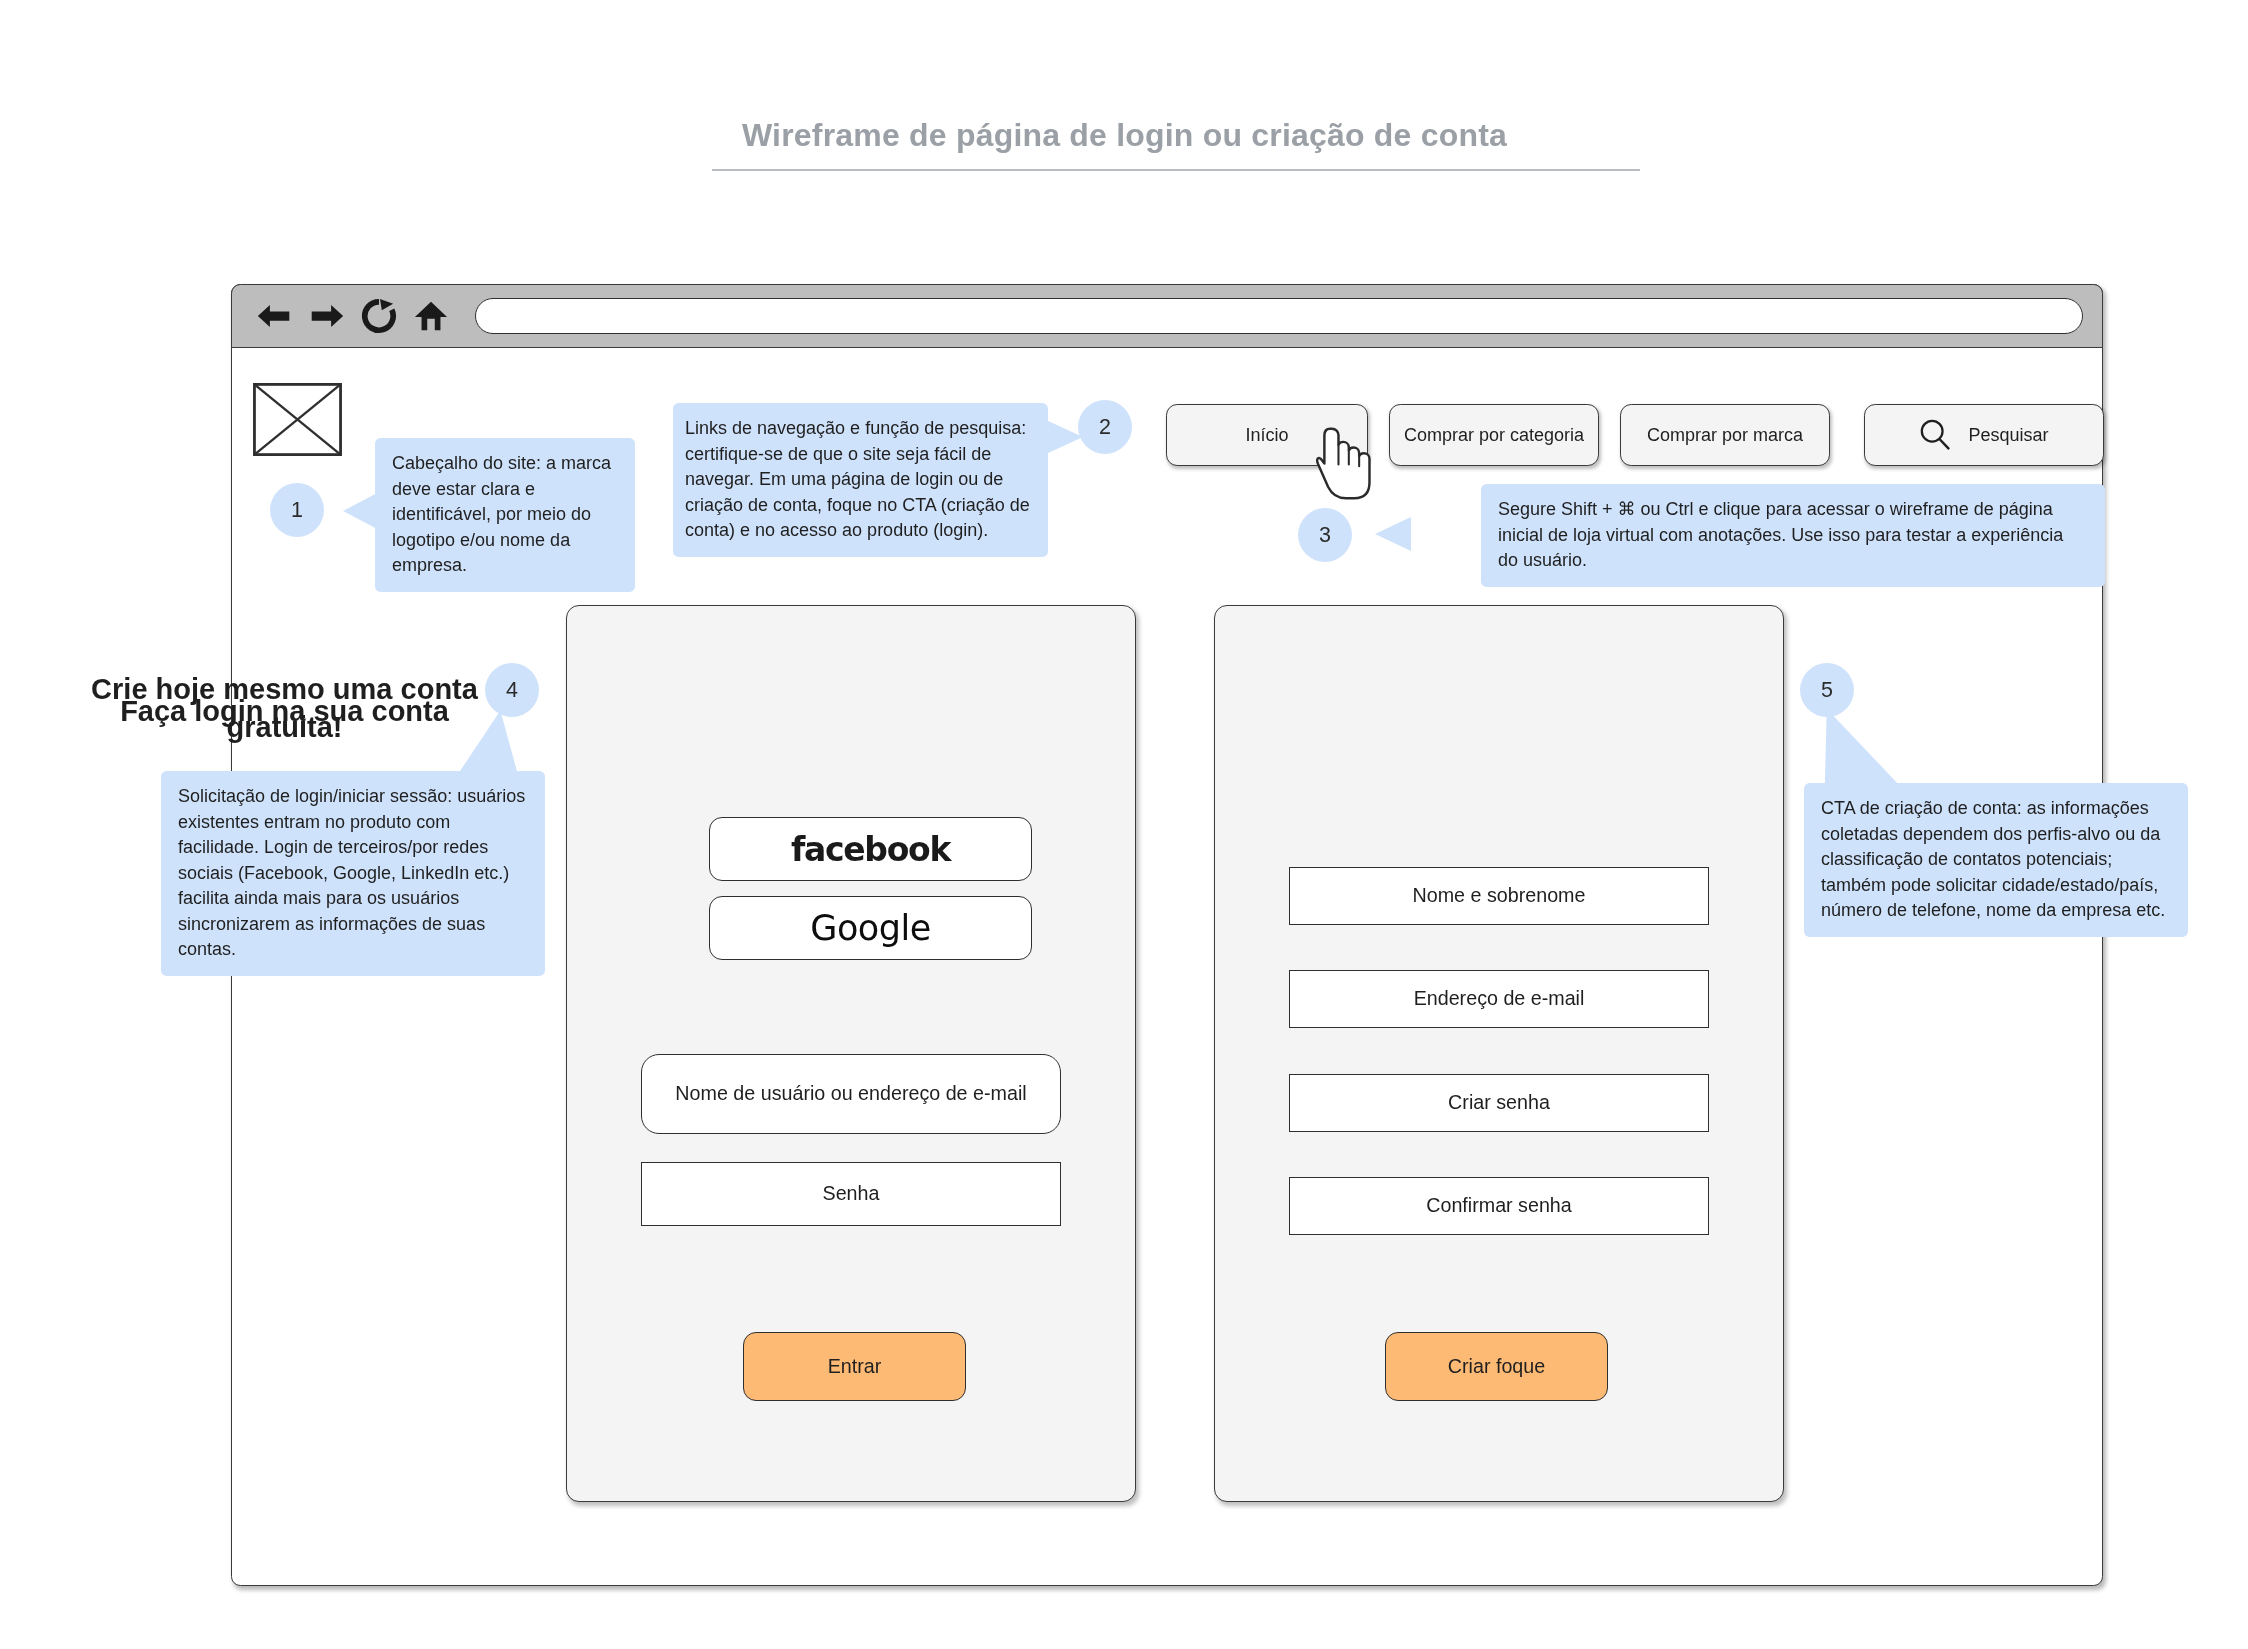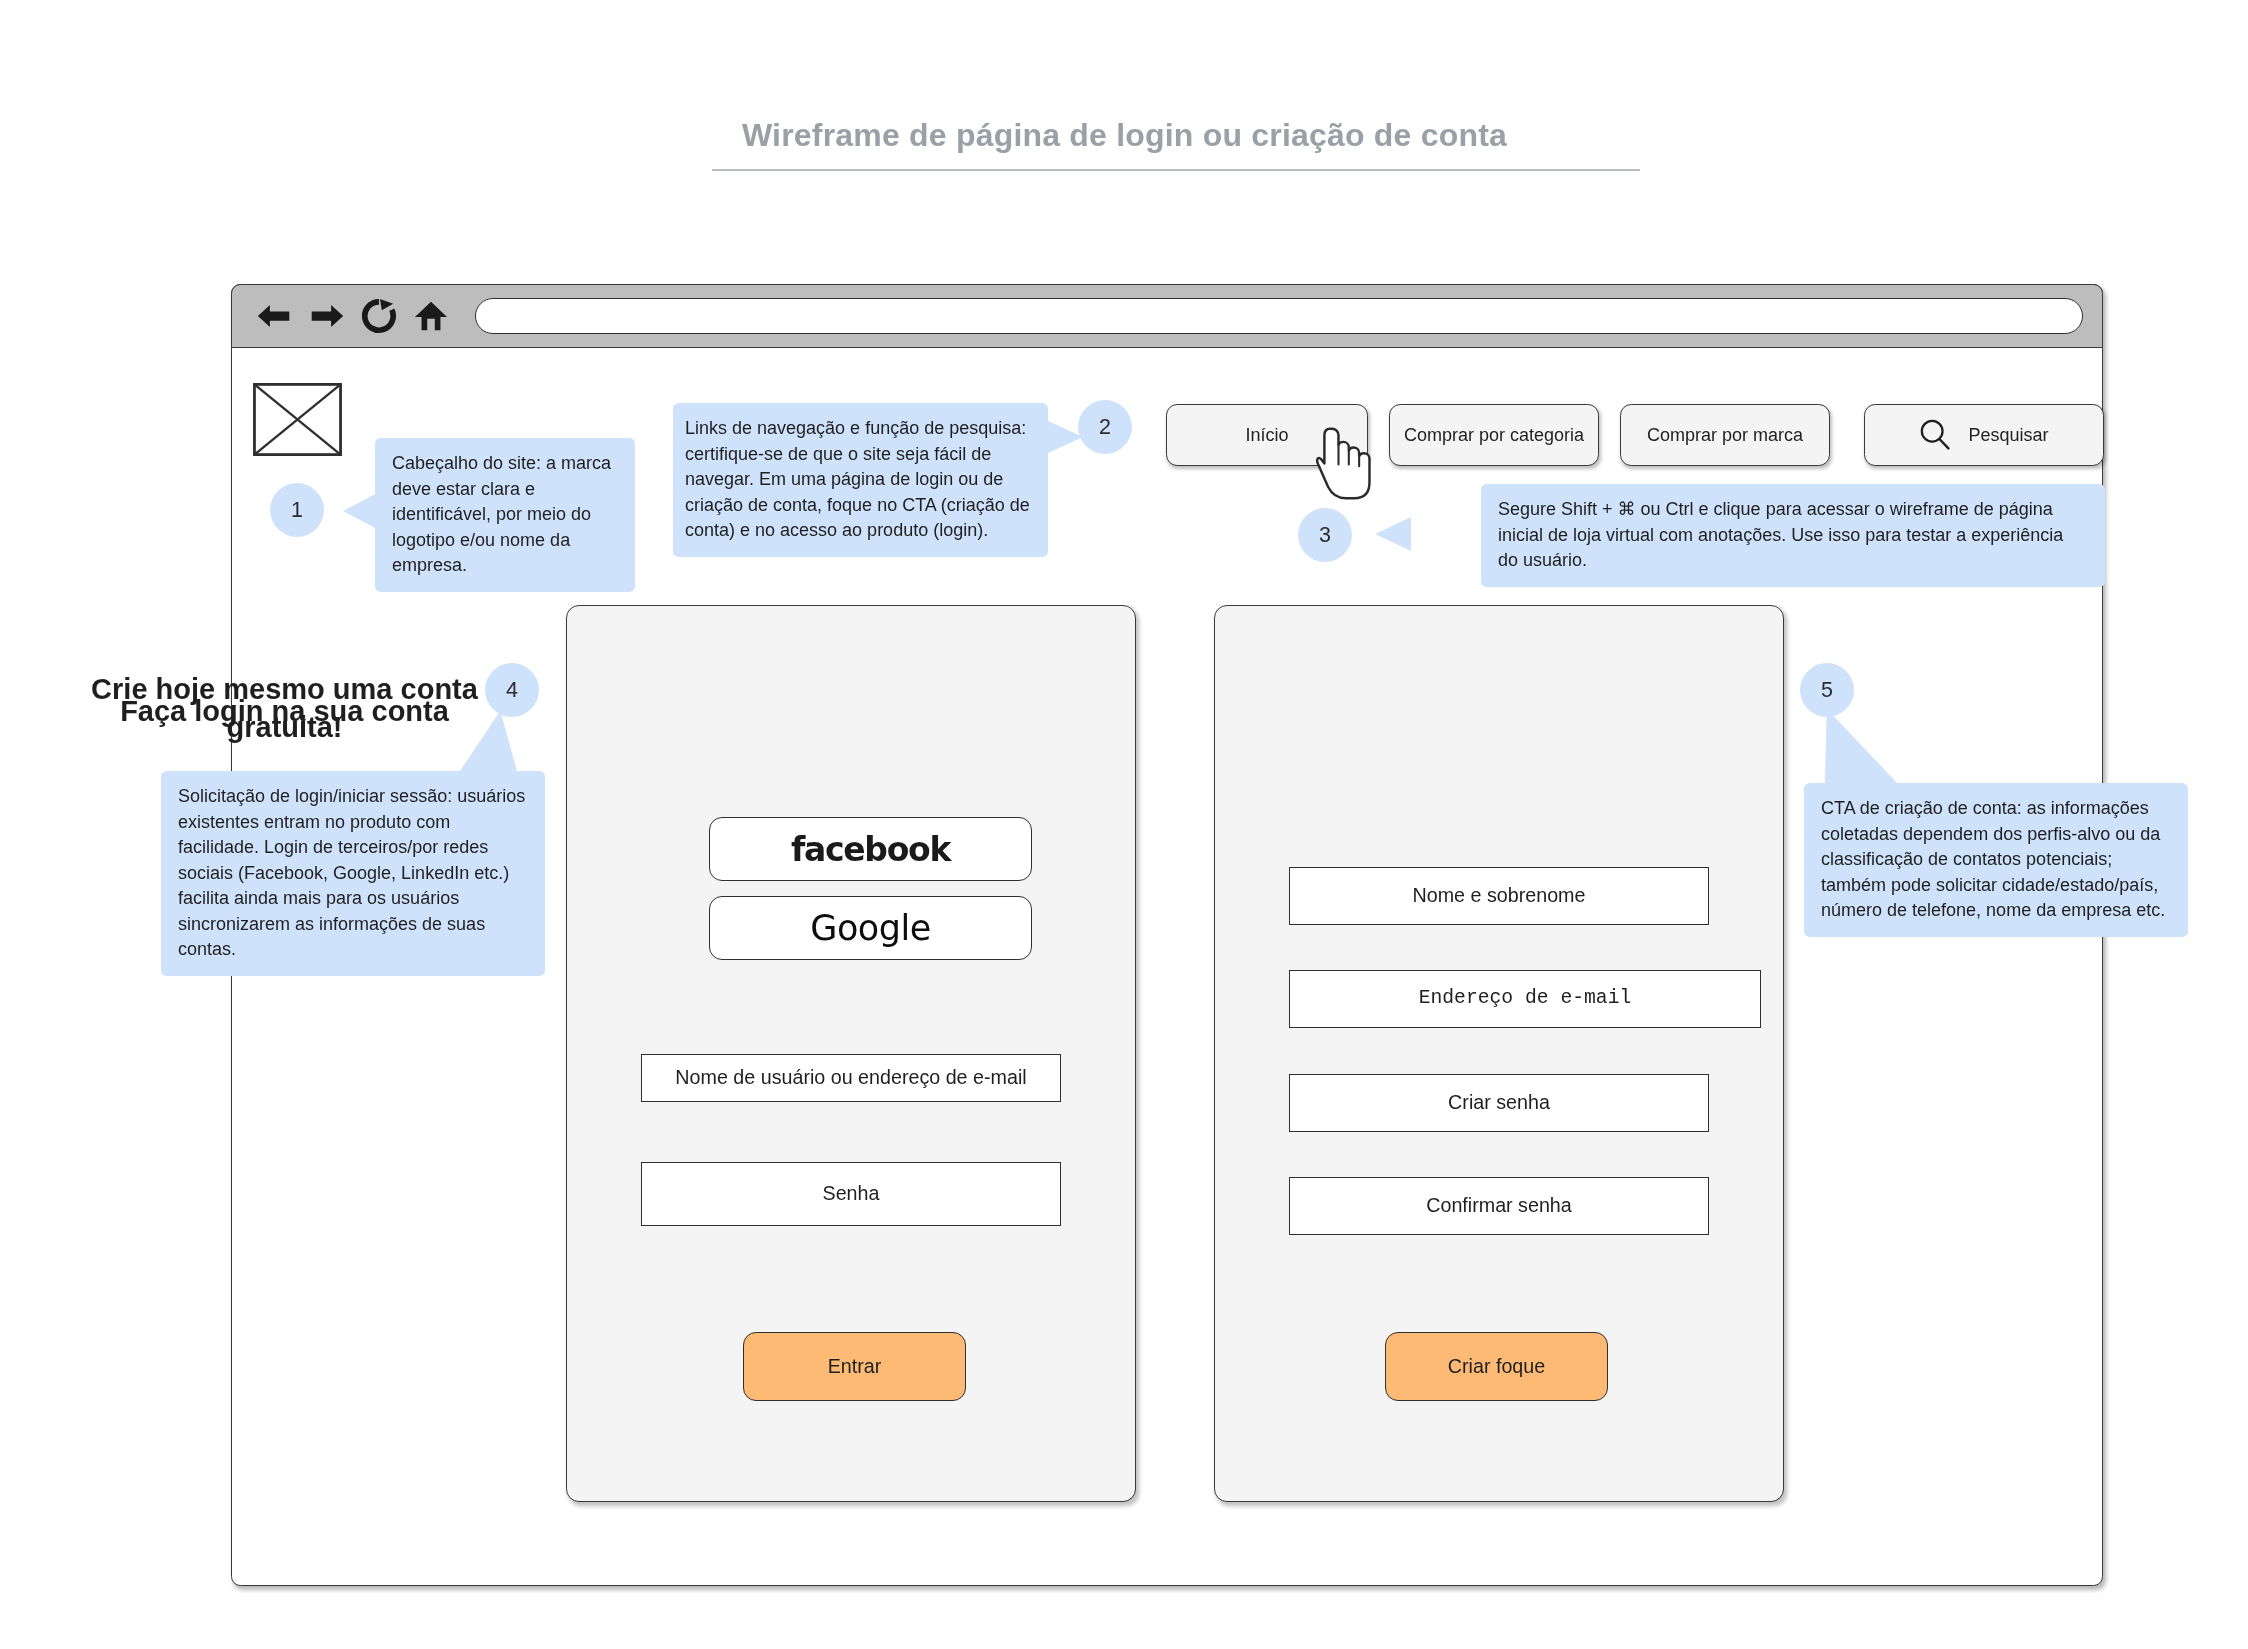--- a/index.html
+++ b/index.html
@@ -207,25 +207,25 @@
     box-sizing: border-box;
     display: flex;
     align-items: center;
     justify-content: center;
     text-align: center;
     font-size: 19.7px;
     color: #1f1f1f;
     line-height: 1.3;
     padding: 0 13px;
   }
-  #login-input-user { left: 641px; top: 1054px; width: 420px; height: 48px; }
+  #login-input-user { left: 641px; top: 1054px; width: 420px; height: 80px; border-radius: 18px; }
   #login-input-pass { left: 641px; top: 1162px; width: 420px; height: 64px; }
 
   #signup-input-name    { left: 1289px; top: 867px;  width: 420px; height: 58px; }
-  #signup-input-email   { left: 1289px; top: 970px; width: 472px; height: 58px; font-family: Liberation Mono, monospace; }
+  #signup-input-email   { left: 1289px; top: 970px; width: 420px; height: 58px; }
   #signup-input-pass    { left: 1289px; top: 1074px; width: 420px; height: 58px; }
   #signup-input-confirm { left: 1289px; top: 1177px; width: 420px; height: 58px; }
 
   .wf-cta {
     position: absolute;
     background: #fdba74;
     border: 1.9px solid #2f2f2f;
     border-radius: 13px;
     box-sizing: border-box;
     display: flex;

